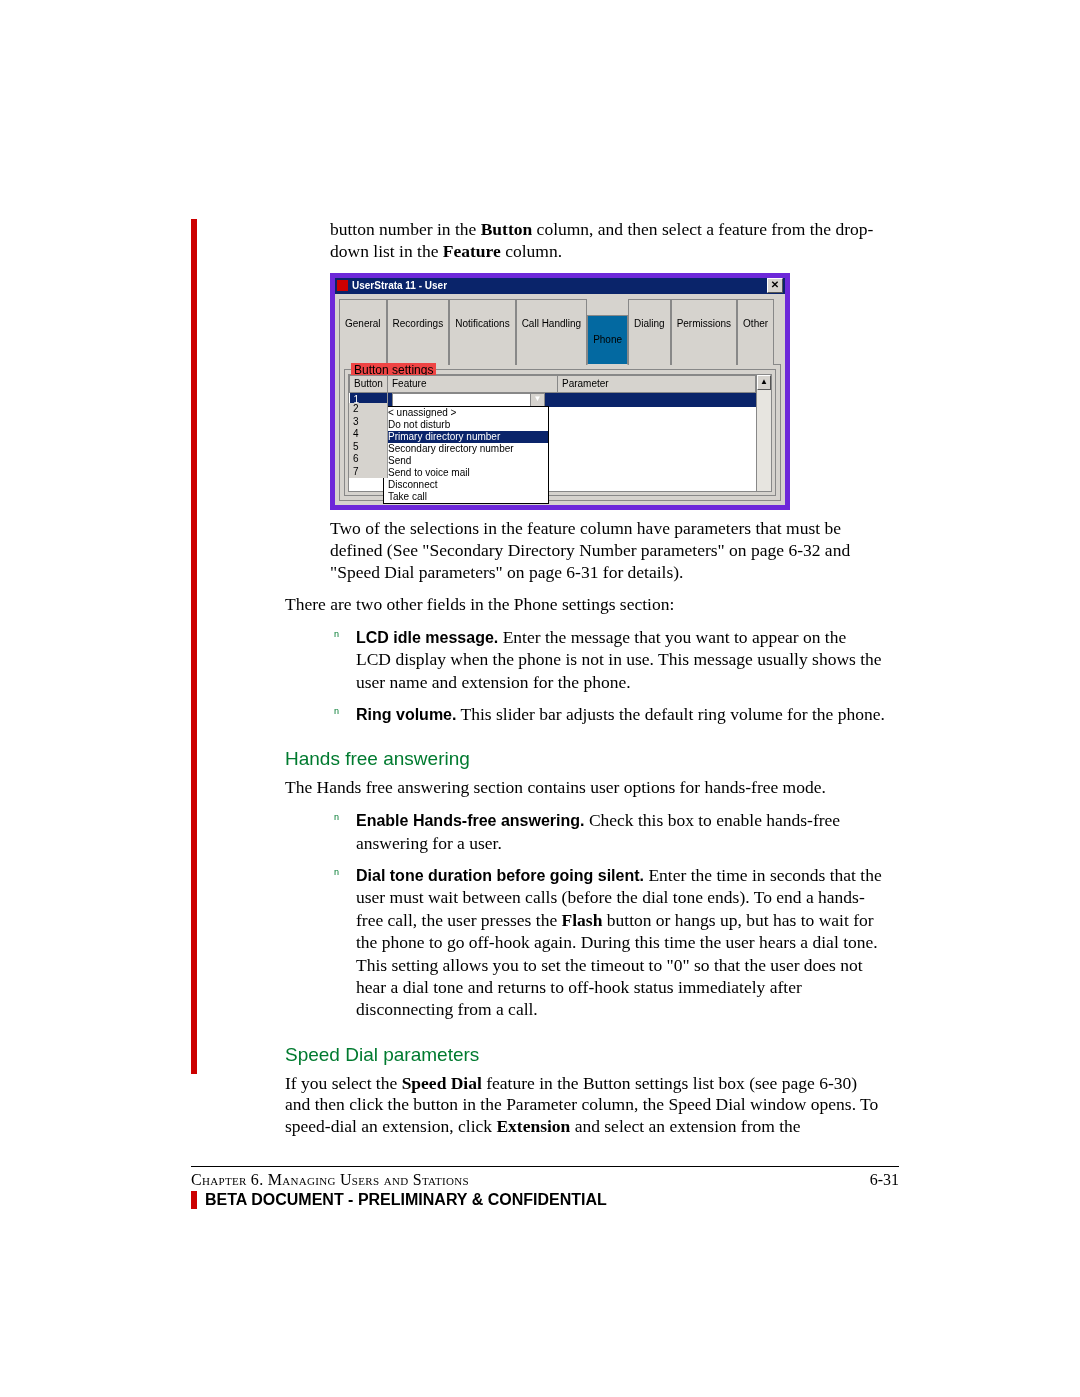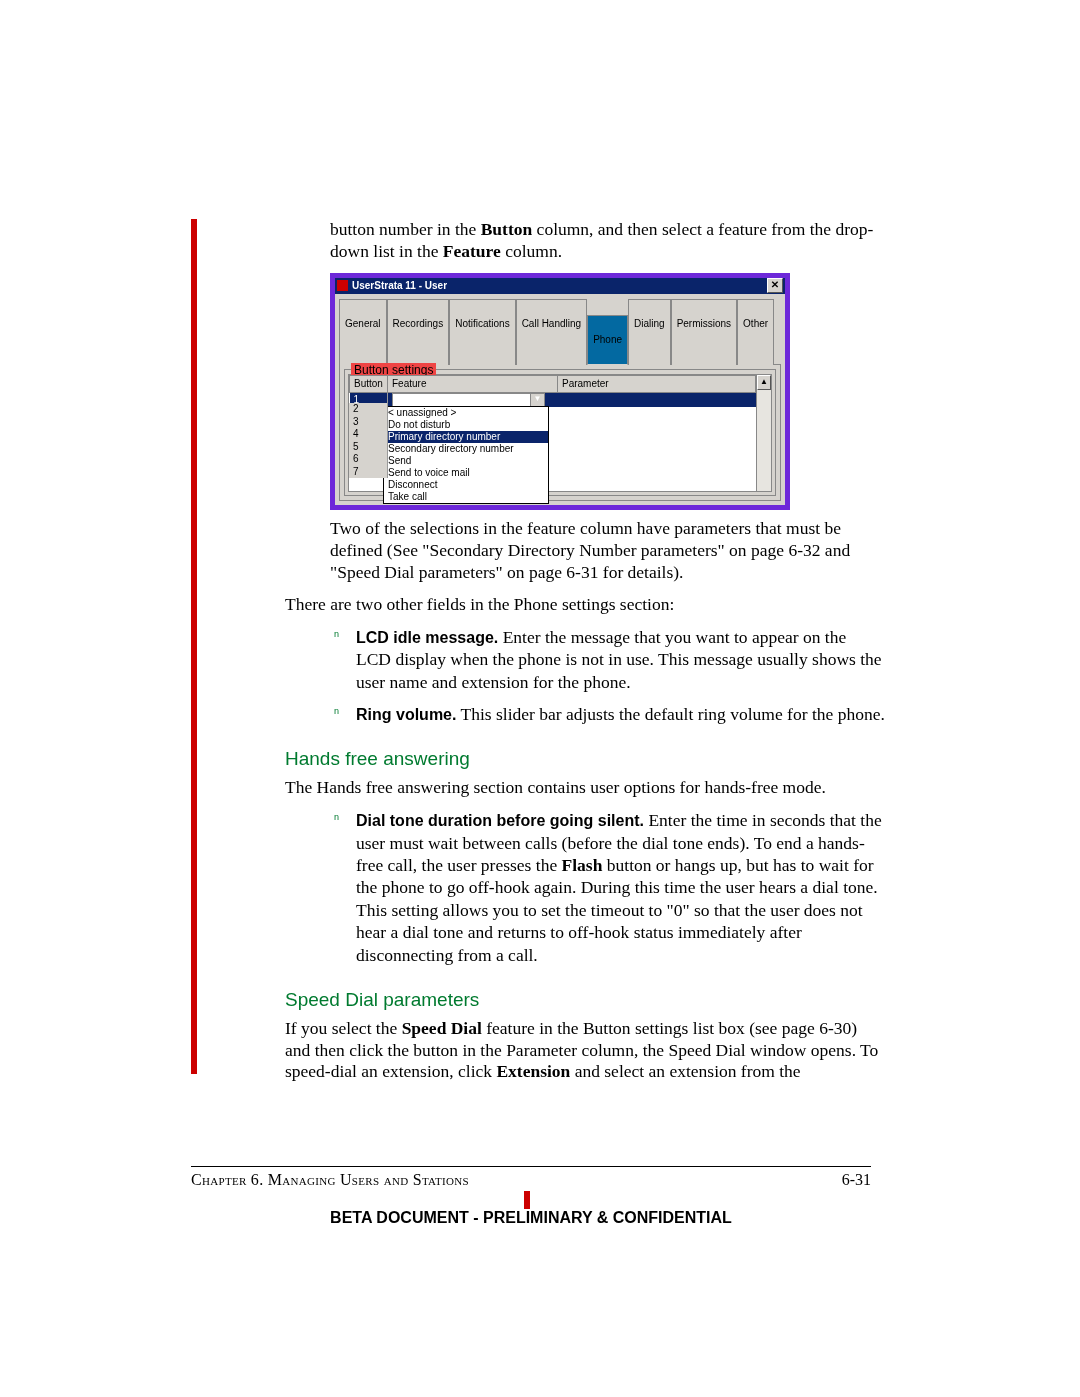--- a/index.html
+++ b/index.html
@@ -224,21 +224,21 @@
     border:1px solid #fff;
     border-right-color:#555; border-bottom-color:#555;
     text-align:center; font-size:8px; line-height:11px;
   }
   .scroll .track { flex:1; background:#e7e5e0; }
 
   
   .footer {
     position: absolute;
     left: 191px;
-    right: 209px;
+    right: 181px;
     top: 1166px;
   }
   .footer hr {
     border: none;
     border-top: 1px solid #000;
     margin: 0 0 4px 0;
   }
   .footrow {
     display: flex;
     justify-content: space-between;
@@ -248,21 +248,20 @@
   .footrow .ch {
     font-variant: small-caps;
     letter-spacing: 0.3px;
   }
   .conf {
     display:flex; align-items:center;
     font-family: Arial, Helvetica, sans-serif;
     font-weight: bold;
     font-size: 16px;
     margin-top: 2px;
-    flex-direction: column;
   }
   .conf .rb {
     display:inline-block;
     width: 6px; height: 18px;
     background:#cc0000;
     margin-right: 8px;
   }
 </style>
 </head>
 <body>
@@ -374,20 +373,23 @@
       <li>
         <span class="bold-sans">Ring volume.</span><span> This slider bar adjusts the default ring volume for the phone.</span>
       </li>
     </ul>
 
     <div class="h3">Hands free answering</div>
     <p class="para outdent">The Hands free answering section contains user options for hands-free mode.</p>
 
     <ul class="bullets">
       <li>
+        <span class="bold-sans">Enable Hands-free answering.</span><span> Check this box to enable hands-free answering for a user.</span>
+      </li>
+      <li>
         <span class="bold-sans">Dial tone duration before going silent.</span><span> Enter the time in seconds that the user must wait between calls (before the dial tone ends). To end a hands-free call, the user presses the </span><strong class="b">Flash</strong><span> button or hangs up, but has to wait for the phone to go off-hook again. During this time the user hears a dial tone. This setting allows you to set the timeout to "0" so that the user does not hear a dial tone and returns to off-hook status immediately after disconnecting from a call.</span>
       </li>
     </ul>
 
     <div class="h3">Speed Dial parameters</div>
     <p class="para outdent">
       <span>If you select the </span><strong class="b">Speed Dial</strong><span> feature in the Button settings list box (see page 6-30) and then click the button in the Parameter column, the Speed Dial window opens. To speed-dial an extension, click </span><strong class="b">Extension</strong><span> and select an extension from the</span>
     </p>
 
   </div>

